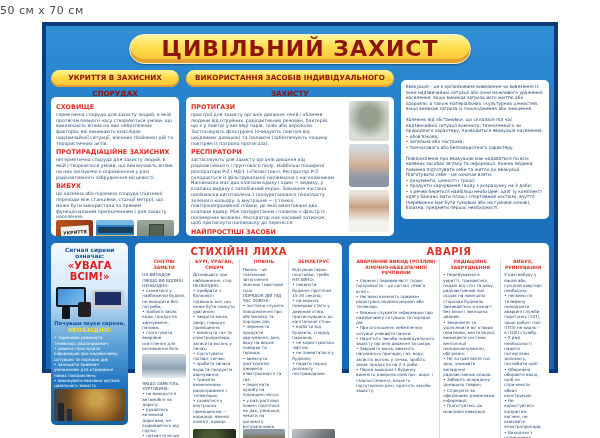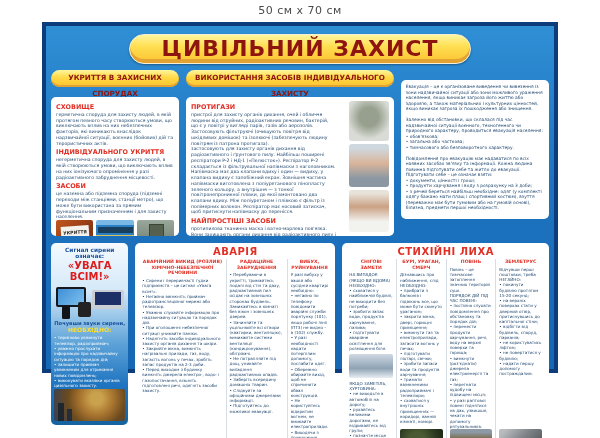--- a/index.html
+++ b/index.html
@@ -1,18 +1,18 @@
 <!DOCTYPE html>
 <html><head>
 <meta charset="utf-8">
 <style>
   * { margin:0; padding:0; box-sizing:border-box; }
   html,body { width:600px; height:438px; background:#ffffff; overflow:hidden;
               font-family:"DejaVu Sans","Liberation Sans",sans-serif; }
-  .size-label { position:absolute; top:4px; left:0; width:600px; text-align:center;
+  .size-label { position:absolute; top:4px; left:0; width:600px; text-align:left;
                 font-size:11px; color:#4a4a4a; letter-spacing:0.5px; }
   .poster { position:absolute; left:42px; top:22px; width:516px; height:351px;
             border:4px solid #0c3c7c;
             background:linear-gradient(180deg,#2f8fd5 0%,#1e74c0 45%,#1566b3 100%);
             padding:5px 5px 4px; }
   .title-pill { width:342px; height:30px; margin:3px auto 6px; border-radius:16px;
                 background:linear-gradient(180deg,#fff6a0 0%,#ffdf52 40%,#fcc231 100%);
                 border:1px solid #f6edd2; box-shadow: inset 0 -4px 0 #e2a332, 0 1px 2px rgba(0,0,0,.35);
                 text-align:center; line-height:28px; font-size:22px; font-weight:bold;
                 color:#8e1410; letter-spacing:1px; }
@@ -92,23 +92,23 @@
 
   <div class="title-pill">ЦИВІЛЬНИЙ ЗАХИСТ</div>
 
   <div class="cols">
 
     <div class="col c1">
       <div class="hdr-pill">УКРИТТЯ В ЗАХИСНИХ СПОРУДАХ</div>
       <div class="panel" style="display:flex;flex-direction:column;">
         <div class="sec-title">СХОВИЩЕ</div>
         <div class="body-txt">герметична споруда для захисту людей, в якій протягом певного часу створюються умови, що виключають вплив на них небезпечних факторів, які виникають внаслідок надзвичайної ситуації, воєнних (бойових) дій та терористичних актів.</div>
-        <div class="sec-title">ІНДИВІДУАЛЬНОГО УКРИТТЯ</div>
+        <div class="sec-title">ПРОТИРАДІАЦІЙНЕ ЗАХИСНИХ</div>
         <div class="body-txt">негерметична споруда для захисту людей, в якій створюються умови, що виключають вплив на них іонізуючого опромінення у разі радіоактивного забруднення місцевості.</div>
-        <div class="sec-title">ЗАСОБИ</div>
+        <div class="sec-title">ВИБУХ</div>
         <div class="body-txt">це наземна або підземна споруда (підземні переходи між станціями, станції метро), що може бути використана за прямим функціональним призначенням і для захисту населення.</div>
         <div class="photo-row">
           <div class="photo ph-sign">
             <div class="sign">УКРИТТЯ</div>
           </div>
           <div class="photo ph-metro">
               <div class="win"></div>
             </div>
           <div class="photo ph-door">
               <div class="door"></div>
@@ -117,20 +117,21 @@
       </div>
     </div>
 
     <div class="col c2">
       <div class="hdr-pill">ВИКОРИСТАННЯ ЗАСОБІВ ІНДИВІДУАЛЬНОГО ЗАХИСТУ</div>
       <div class="panel">
         <div class="mid-flex">
           <div class="mid-text">
             <div class="sec-title">ПРОТИГАЗИ</div>
             <div class="body-txt">пристрої для захисту органів дихання, очей і обличчя людини від отруйних, радіоактивних речовин, бактерій, що є у повітрі у вигляді парів, газів або аерозолів. Застосовують фільтруючі (очищують повітря від шкідливих домішок) та ізолюючі (забезпечують людину повітрям із патрона протигаза).</div>
+            <div class="sec-title">РЕСПІРАТОРИ</div>
             <div class="body-txt">застосовують для захисту органів дихання від радіоактивного і ґрунтового пилу. Найбільш поширені респіратори Р-2 і НД-1 («Пелюсток»). Респіратор Р-2 складається із фільтрувальної напівмаски з наголовником. Напівмаска має два клапани вдиху і один — видиху, у клапана видиху є запобіжний екран. Зовнішня частина напівмаски виготовлена з поліуретанового пінопласту зеленого кольору, а внутрішня — з тонкої повітронепроникної плівки, до якої вмонтовано два клапани вдиху. Між поліуретаном і плівкою є фільтр із полімерних волокон. Респіратор має носовий затискач, щоб притиснути напівмаску до перенісся.</div>
             <div class="sec-title">НАЙПРОСТІШІ ЗАСОБИ</div>
             <div class="body-txt">протипилова тканинна маска і ватно-марлева пов'язка. Вони захищають органи дихання від радіоактивного пилу і деяких видів бактеріологічних засобів, але непридатні для захисту від отруйних речовин.</div>
           </div>
           <div class="mid-imgs">
             <div class="img-gasmask"></div>
             <div class="img-resp"></div>
             <div class="img-gauze"></div>
           </div>
         </div>
@@ -173,20 +174,74 @@
       </div>
       <div class="siren-t3">Почувши звуки сирени,</div>
       <div class="siren-t4">НЕОБХІДНО:</div>
       <div class="siren-list">• терміново увімкнути телевізор, радіоприймач;
 • уважно прослухати інформацію про надзвичайну ситуацію та порядок дій;
 • залишити приймач увімкненим для отримання нових повідомлень;
 • виконувати вказівки органів цивільного захисту.</div>
       <div class="ph-accident">
         <div class="stack"></div>
           <div class="stack2"></div>
+      </div>
+    </div>
+
+    <div class="white-panel stihijni">
+      <div class="big-red">СТИХІЙНІ ЛИХА</div>
+      <div class="subcols">
+        <div class="subcol dc">
+          <div class="sub-title">СНІГОВІ ЗАМЕТИ</div>
+          <div class="tiny-txt">НА ВИПАДОК (ЯКЩО ВИ ВДОМА) НЕОБХІДНО:
+• сховатися у найближчій будівлі, не виходити без потреби;
+• зробити запас води, продуктів харчування, палива;
+• підготувати аварійне освітлення для розміщення біля.</div>
+          <div class="ph-snow"></div>
+          <div class="tiny-txt">ЯКЩО ЗАМЕТІЛЬ, ХУРТОВИНА:
+• не виходьте в автомобілі на дорогу;
+• рухайтесь великими дорогами, не відривайтесь від групи;
+• позначте місце свого перебування.</div>
+        </div>
+        <div class="subcol dc">
+          <div class="sub-title">БУРІ, УРАГАН, СМЕРЧ</div>
+          <div class="tiny-txt">Дізнавшись про наближення, слід НЕОБХІДНО:
+• прибрати з балконів і підвіконь все, що може бути скинуто ураганом;
+• закрити вікна, двері, горищні приміщення;
+• вимкнути газ та електроприлади, загасити вогонь у печах;
+• підготувати ліхтарі, свічки;
+• зробити запаси води та продуктів харчування;
+• тримати ввімкненими радіоприймачі і телевізори;
+• сховатися у внутрішніх приміщеннях — коридорі, ванній кімнаті, коморі.</div>
+          <div class="d-photo ph-tree"></div>
+        </div>
+        <div class="subcol dc">
+          <div class="sub-title">ПОВІНЬ</div>
+          <div class="tiny-txt">Повінь – це тимчасове затоплення значних територій суші.
+ПОРЯДОК ДІЙ ПІД ЧАС ПОВЕНІ:
+• постійно слухати повідомлення про обстановку та порядок дій;
+• перенести продукти харчування, речі, воду на верхні поверхи та горища;
+• вимкнути (роз'єднати) джерела електроенергії та газ;
+• перегнати худобу на підвищені місця;
+• у разі раптової повені піднятися на дах, узвишшя, чекати на допомогу рятувальників.</div>
+          <div class="d-photo ph-flood">
+              <div class="car"></div>
+            </div>
+        </div>
+        <div class="subcol dc">
+          <div class="sub-title">ЗЕМЛЕТРУС</div>
+          <div class="tiny-txt">Відчувши перші поштовхи, треба НЕГАЙНО:
+• покинути будівлю протягом 15-20 секунд;
+• на верхніх поверхах стати у дверний отвір, притиснувшись до капітальної стіни;
+• відбігти від будівель, споруд, парканів;
+• не користуватись ліфтом;
+• не повертатися у будівлю;
+• надати першу допомогу постраждалим.</div>
+          <div class="d-photo ph-quake"></div>
+        </div>
       </div>
     </div>
 
     <div class="white-panel avaria">
       <div class="big-red">АВАРІЯ</div>
       <div class="subcols">
         <div class="subcol sc1">
           <div class="sub-title">АВАРІЙНИЙ ВИКИД (РОЗЛИВ) ХІМІЧНО-НЕБЕЗПЕЧНОЇ РЕЧОВИНИ</div>
           <div class="tiny-txt">• Сирени і переривчасті гудки підприємств – це сигнал «Увага всім!».
 • Негайно ввімкніть приймач радіотрансляційної мережі або телевізор.
@@ -210,68 +265,14 @@
           <div class="tiny-txt">У разі вибуху у вашій або сусідній квартирі необхідно:
 • негайно по телефону повідомити аварійні служби порятунку (101), якщо робочі лінії (ПТЗ) не видно – в (102) службу.
 • У разі необхідності надати потерпілим допомогу, послабити одяг.
 • Обережно обирайте вихід, щоб не спричинити обвал конструкцій.
 • Не користуйтесь відкритим вогнем, не вмикайте електроприлади.
 • Виходячи з приміщення, прихопіть документи та гроші.</div>
         </div>
       </div>
     </div>
 
-    <div class="white-panel stihijni">
-      <div class="big-red">СТИХІЙНІ ЛИХА</div>
-      <div class="subcols">
-        <div class="subcol dc">
-          <div class="sub-title">СНІГОВІ ЗАМЕТИ</div>
-          <div class="tiny-txt">НА ВИПАДОК (ЯКЩО ВИ ВДОМА) НЕОБХІДНО:
-• сховатися у найближчій будівлі, не виходити без потреби;
-• зробити запас води, продуктів харчування, палива;
-• підготувати аварійне освітлення для розміщення біля.</div>
-          <div class="ph-snow"></div>
-          <div class="tiny-txt">ЯКЩО ЗАМЕТІЛЬ, ХУРТОВИНА:
-• не виходьте в автомобілі на дорогу;
-• рухайтесь великими дорогами, не відривайтесь від групи;
-• позначте місце свого перебування.</div>
-        </div>
-        <div class="subcol dc">
-          <div class="sub-title">БУРІ, УРАГАН, СМЕРЧ</div>
-          <div class="tiny-txt">Дізнавшись про наближення, слід НЕОБХІДНО:
-• прибрати з балконів і підвіконь все, що може бути скинуто ураганом;
-• закрити вікна, двері, горищні приміщення;
-• вимкнути газ та електроприлади, загасити вогонь у печах;
-• підготувати ліхтарі, свічки;
-• зробити запаси води та продуктів харчування;
-• тримати ввімкненими радіоприймачі і телевізори;
-• сховатися у внутрішніх приміщеннях — коридорі, ванній кімнаті, коморі.</div>
-          <div class="d-photo ph-tree"></div>
-        </div>
-        <div class="subcol dc">
-          <div class="sub-title">ПОВІНЬ</div>
-          <div class="tiny-txt">Повінь – це тимчасове затоплення значних територій суші.
-ПОРЯДОК ДІЙ ПІД ЧАС ПОВЕНІ:
-• постійно слухати повідомлення про обстановку та порядок дій;
-• перенести продукти харчування, речі, воду на верхні поверхи та горища;
-• вимкнути (роз'єднати) джерела електроенергії та газ;
-• перегнати худобу на підвищені місця;
-• у разі раптової повені піднятися на дах, узвишшя, чекати на допомогу рятувальників.</div>
-          <div class="d-photo ph-flood">
-              <div class="car"></div>
-            </div>
-        </div>
-        <div class="subcol dc">
-          <div class="sub-title">ЗЕМЛЕТРУС</div>
-          <div class="tiny-txt">Відчувши перші поштовхи, треба НЕГАЙНО:
-• покинути будівлю протягом 15-20 секунд;
-• на верхніх поверхах стати у дверний отвір, притиснувшись до капітальної стіни;
-• відбігти від будівель, споруд, парканів;
-• не користуватись ліфтом;
-• не повертатися у будівлю;
-• надати першу допомогу постраждалим.</div>
-          <div class="d-photo ph-quake"></div>
-        </div>
-      </div>
-    </div>
-
   </div>
 </div>
 
 </body></html>

